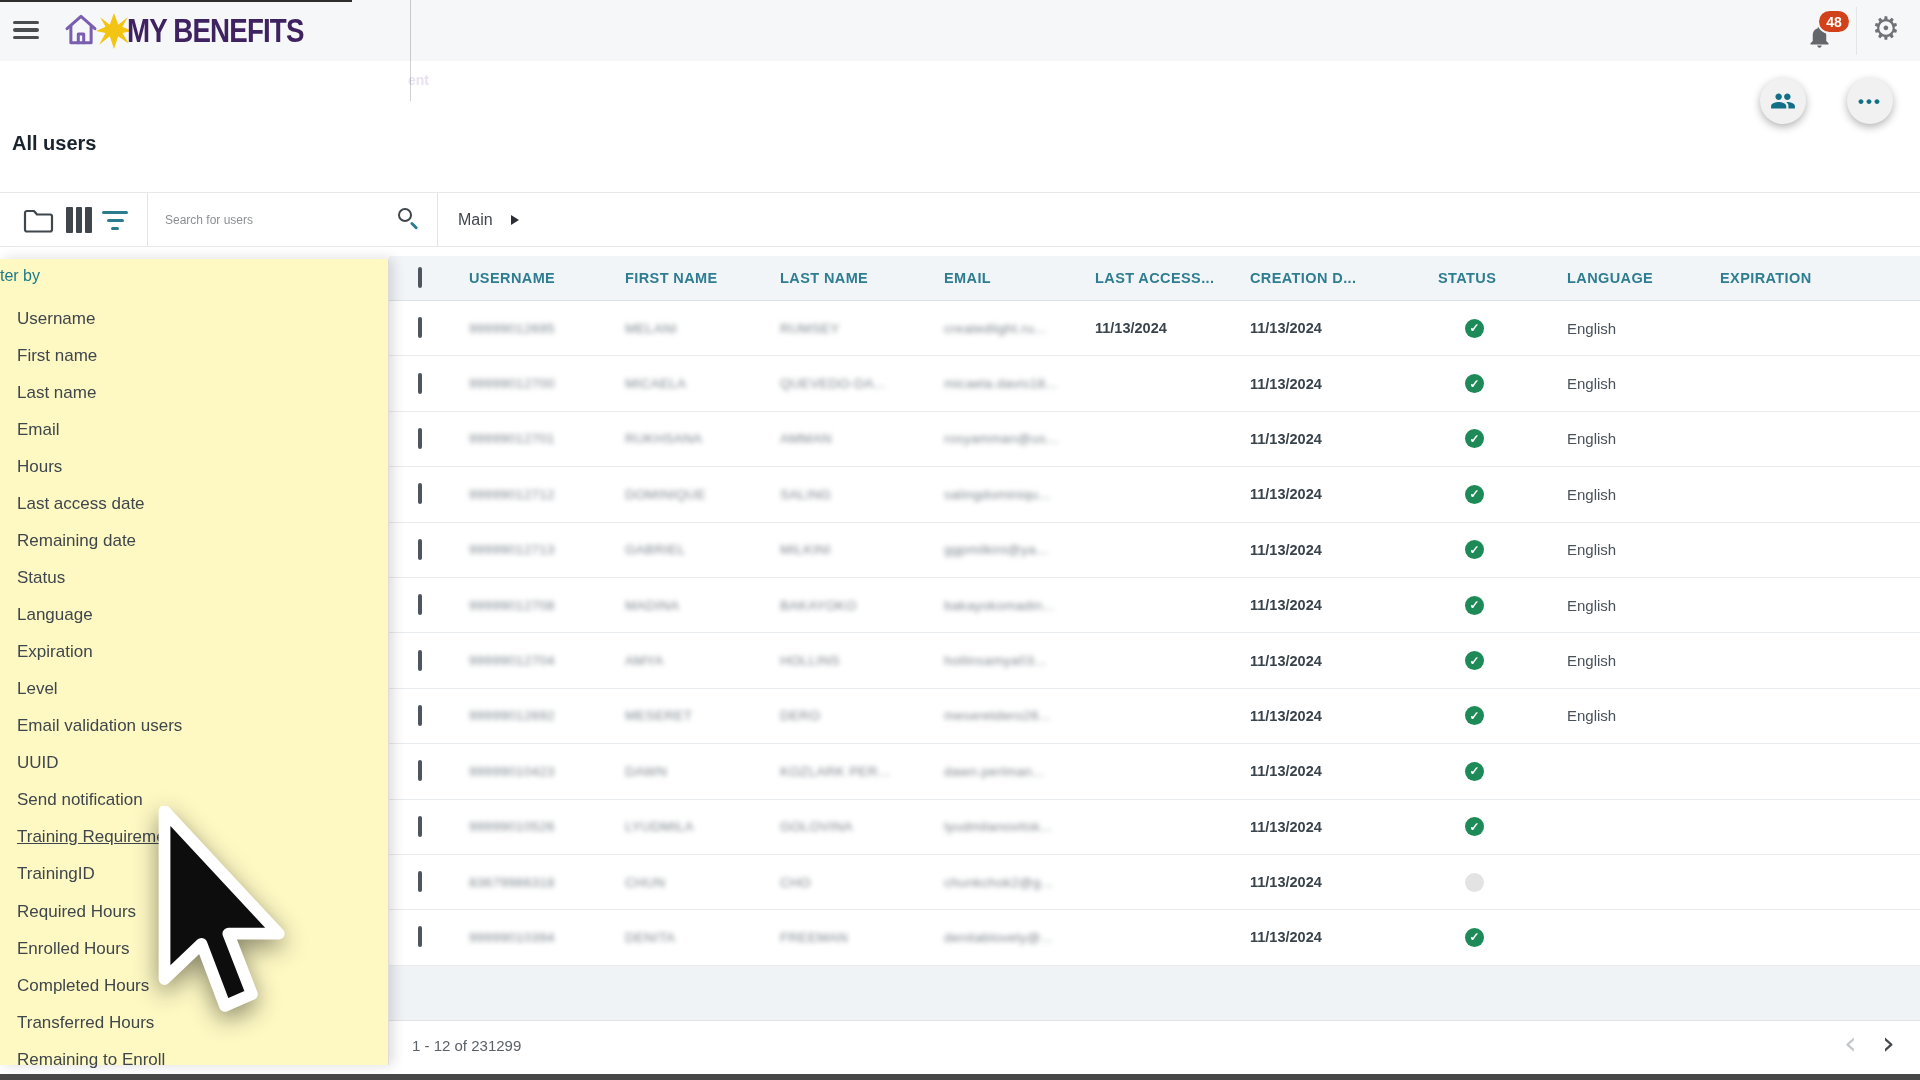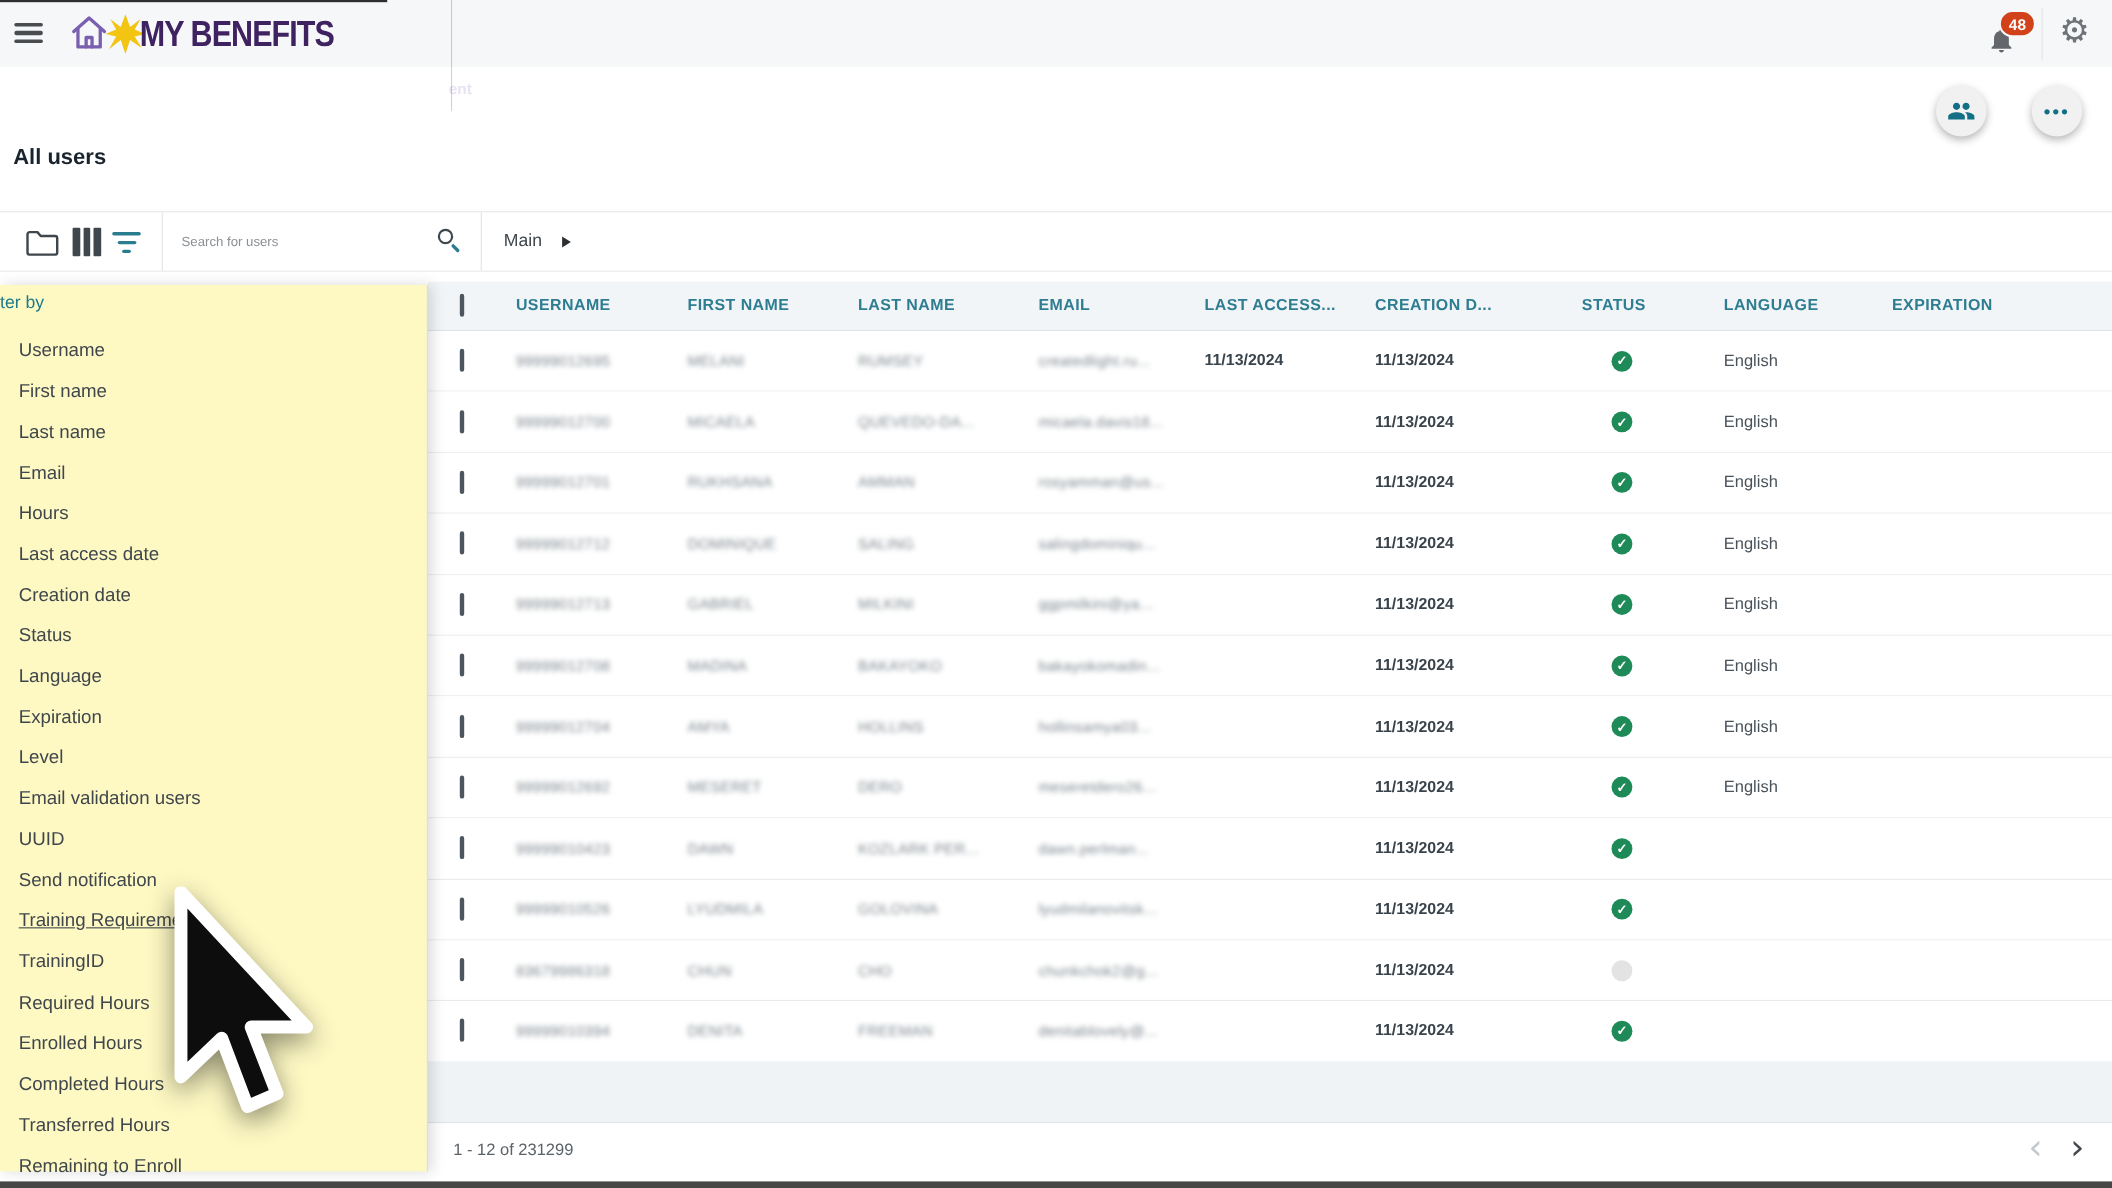--- a/index.html
+++ b/index.html
@@ -380,21 +380,21 @@
       <div class="fitem">
           <span>Email</span>
         </div>
       <div class="fitem">
           <span>Hours</span>
         </div>
       <div class="fitem">
           <span>Last access date</span>
         </div>
       <div class="fitem">
-          <span>Creation date</span>
+          <span>Remaining date</span>
         </div>
       <div class="fitem">
           <span>Status</span>
         </div>
       <div class="fitem">
           <span>Language</span>
         </div>
       <div class="fitem">
           <span>Expiration</span>
         </div>

